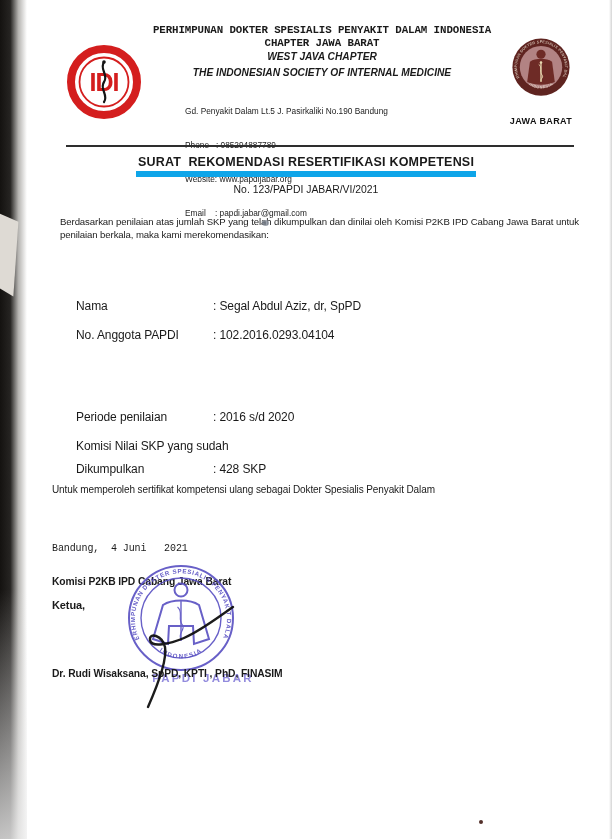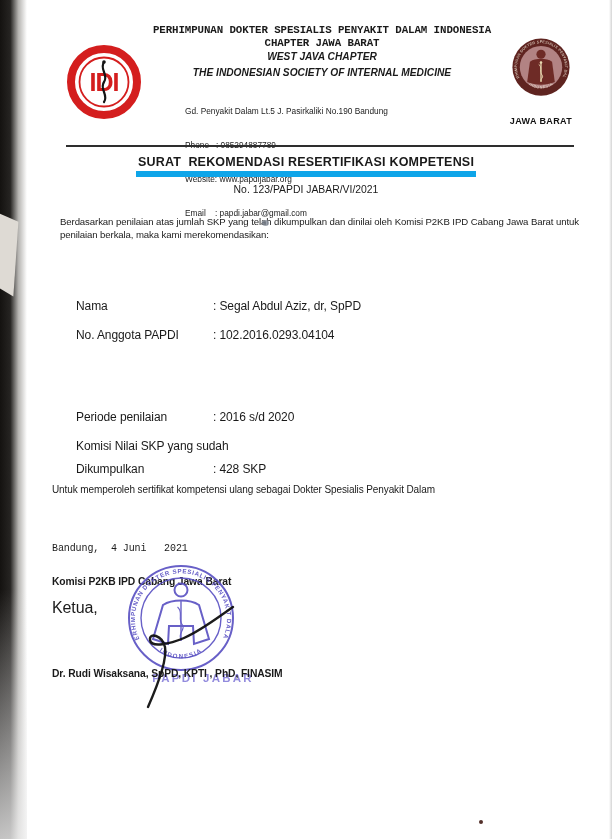--- a/index.html
+++ b/index.html
@@ -38,21 +38,21 @@
   
   .intro{position:absolute;left:60px;top:215px;width:519px;margin:0;font-size:9.6px;line-height:13px;
     text-align:justify;letter-spacing:-0.1px;color:#1b1b1b;}
   .field-row{position:absolute;left:60px;margin:16px;font-size:12px;letter-spacing:-0.1px;white-space:nowrap;}
   .field-label{display:inline-block;width:137px;}
   .closing,.date-line,.committee,.role,.signer{position:absolute;left:48px;margin:4px;font-size:10px;
     letter-spacing:-0.1px;white-space:pre;}
   .closing{top:480px;}
   .date-line{top:539px;font-family:Liberation Mono, monospace;}
   .committee{top:572px;font-weight:bold;font-size:10.3px;}
-  .role{top:595px;font-weight:normal;font-size:16px;}
+  .role{top:595px;font-weight:bold;font-size:11px;}
   .signer{top:664px;font-weight:bold;font-size:10.3px;z-index:2;}
 
   .stamp{position:absolute;left:114px;top:551px;z-index:1;}
   .signature{position:absolute;left:114px;top:551px;z-index:3;}
 
   .speck-smudge{position:absolute;left:262px;top:220px;width:7px;height:6px;border-radius:50%;
     background:#8f96a1;opacity:.85;z-index:4;}
   .speck-smudge::after{content:"";position:absolute;left:0;top:1px;width:4px;height:4px;border-radius:50%;
     background:#6f7681;}
   .speck-dot{position:absolute;left:479px;top:820px;width:4px;height:4px;border-radius:50%;

